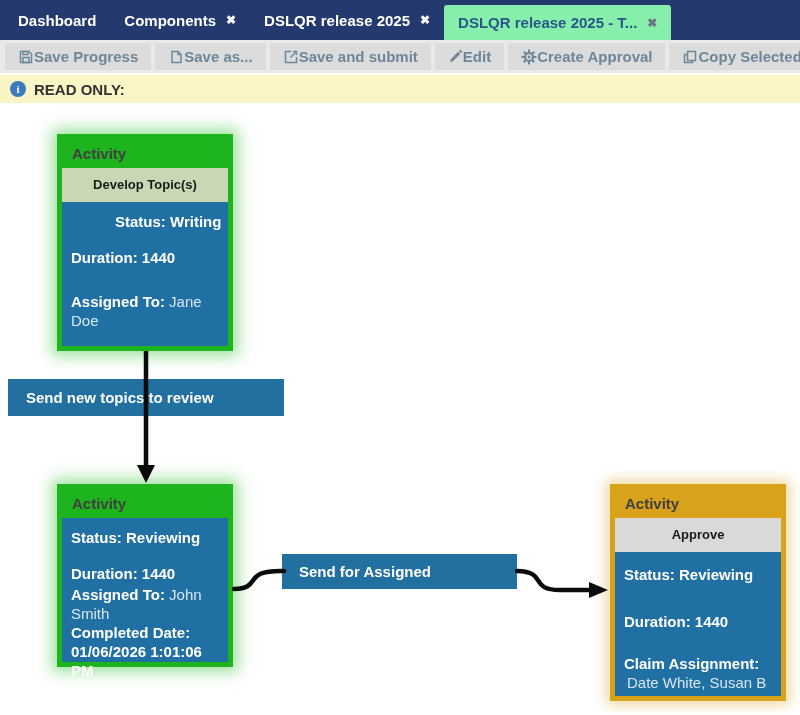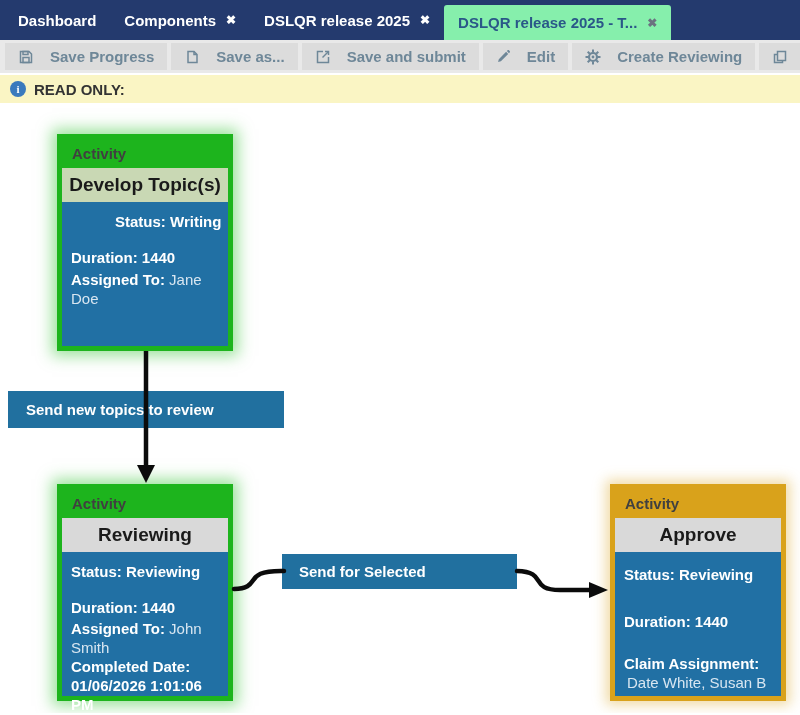--- a/index.html
+++ b/index.html
@@ -25,21 +25,21 @@
     height:35px;border-radius:3px 3px 0 0;
   }
   .tab.active .close{color:#6b7280;}
 
   
   .toolbar{
     height:33px;background:#e9e9e9;display:flex;align-items:center;
     padding-left:5px;gap:4px;overflow:hidden;
   }
   .tbtn{
-    height:27px;flex:0 0 auto;display:inline-flex;align-items:center;gap:16px;
+    height:27px;flex:0 0 auto;display:inline-flex;align-items:center;gap:0;
     background:#dcdcdc;border:none;color:#6e8798;font-family:inherit;
     font-size:15px;font-weight:bold;padding:0 13px;cursor:pointer;white-space:nowrap;
   }
   .tbtn svg{display:block;}
 
   
   .banner{
     height:28px;margin-top:2px;background:var(--banner-yellow,#faf5c4);
     display:flex;align-items:center;gap:8px;padding-left:10px;
     font-size:15px;font-weight:bold;color:#333333;
@@ -66,21 +66,21 @@
     box-shadow:0 0 12px 4px rgba(217,162,27,.4);
   }
   .box-header{
     height:29px;line-height:29px;padding-left:10px;
     color:#404040;font-size:15px;font-weight:bold;
   }
   .green  .box-header{background:var(--accent-green,#1db41d);}
   .orange .box-header{background:var(--accent-orange,#d9a21b);}
   .box-title{
     height:34px;line-height:34px;text-align:center;
-    font-size:19px;font-weight:bold;color:#1a1a1a;
+    font-size:13px;font-weight:bold;color:#1a1a1a;
   }
   .title-sage{background:var(--title-sage,#c9d8b4);}
   .title-gray{background:var(--title-gray,#d9d9d9);}
   .box-body{
     height:144px;background:var(--body-blue,#2170a4);color:#ffffff;
     font-size:15px;font-weight:bold;line-height:19px;
     padding:7px 5px 0 9px;box-sizing:border-box;
   }
   .box-body .val{font-weight:normal;color:#d8e6f1;}
   .box-body .row{overflow:hidden;}
@@ -163,65 +163,64 @@
               <line x1="12.5" y1="8" x2="15.5" y2="8"></line>
               <line x1="2.7" y1="2.7" x2="4.8" y2="4.8"></line>
               <line x1="11.2" y1="11.2" x2="13.3" y2="13.3"></line>
               <line x1="2.7" y1="13.3" x2="4.8" y2="11.2"></line>
               <line x1="11.2" y1="4.8" x2="13.3" y2="2.7"></line>
             </g>
             <circle cx="8" cy="8" r="4" stroke-width="2.2"></circle>
             <circle cx="8" cy="8" r="1.4" fill="#6e8798" stroke="none"></circle>
           </svg>
         </span>
-      <span>Create Reviewing</span>
+      <span>Create Approval</span>
     </button>
     <button class="tbtn">
       <span>
           <svg width="16" height="16" viewBox="0 0 16 16" fill="none" stroke="#6e8798" stroke-width="1.5">
             <rect x="5.5" y="2.5" width="8" height="9"></rect>
             <path d="M5.5 5.5 h-3 v8 h8 v-2"></path>
           </svg>
         </span>
       <span>Copy Selected</span>
     </button>
 
   </div>
 
   <div class="banner">
     <span class="info-ic">i</span>
     <span>READ ONLY:</span>
   </div>
 
   <div class="diagram">
 
-    <div class="connector-label" style="left:8px;top:288px;width:276px;height:37px;padding-left:18px;">
+    <div class="connector-label" style="left:8px;top:276px;width:276px;height:37px;padding-left:18px;">
       <span>Send new topics to review</span>
     </div>
 
     <div class="connector-label" style="left:282px;top:451px;width:235px;height:35px;padding-left:17px;">
-      <span>Send for Selected</span>
+      <span>Send for Assigned</span>
     </div>
 
     <div class="activity-box green" style="left:57px;top:31px;">
       <div class="box-header">Activity</div>
       <div class="box-title title-sage">Develop Topic(s)</div>
       <div class="box-body">
         <div class="row" style="margin-top:3px;margin-left:44px;">Status: Writing</div>
         <div class="row" style="margin-top:17px;">Duration: 1440</div>
-        <div class="row" style="margin-top:3px;">
+        <div class="row" style="margin-top:25px;">
           <span>Assigned To:</span>
           <span class="val">Jane Doe</span>
         </div>
       </div>
     </div>
 
     <div class="activity-box green" style="left:57px;top:381px;">
       <div class="box-header">Activity</div>
-      <div class="box-title title-gray">Reviewing</div>
       <div class="box-body">
         <div class="row" style="margin-top:3px;">Status: Reviewing</div>
         <div class="row" style="margin-top:17px;">Duration: 1440</div>
         <div class="row" style="margin-top:2px;">
           <span>Assigned To:</span>
           <span class="val">John Smith</span>
         </div>
         <div class="row" style="margin-top:0;">
           <span>Completed Date:</span>
           <span>01/06/2026 1:01:06 PM</span>

